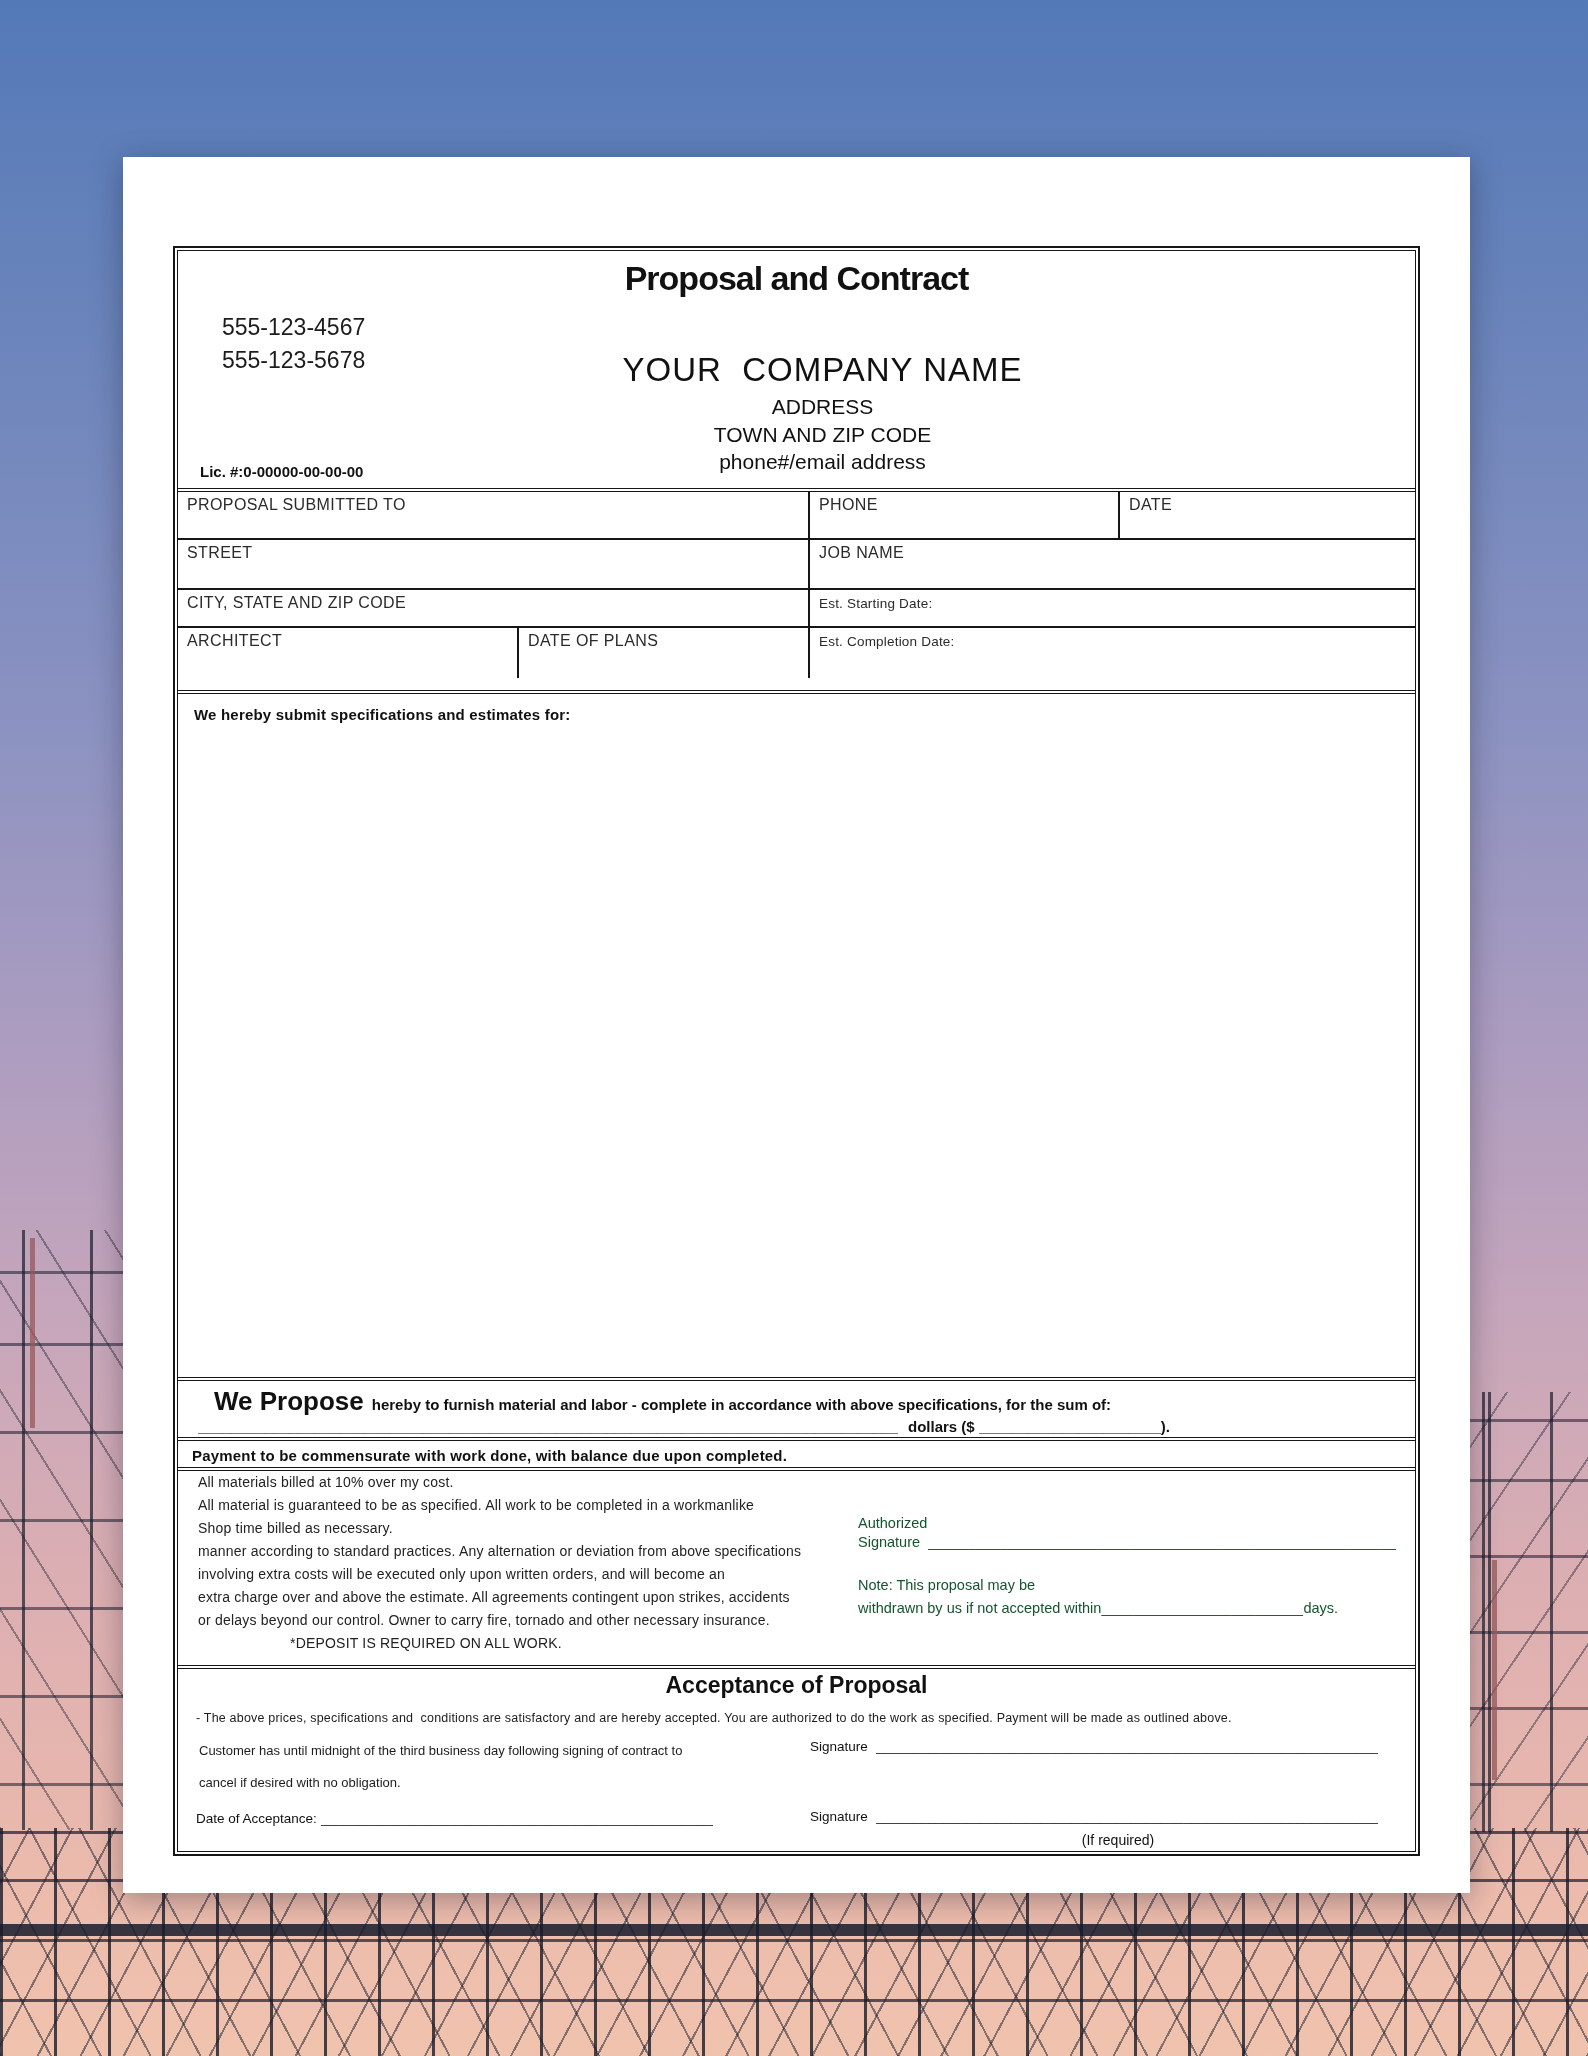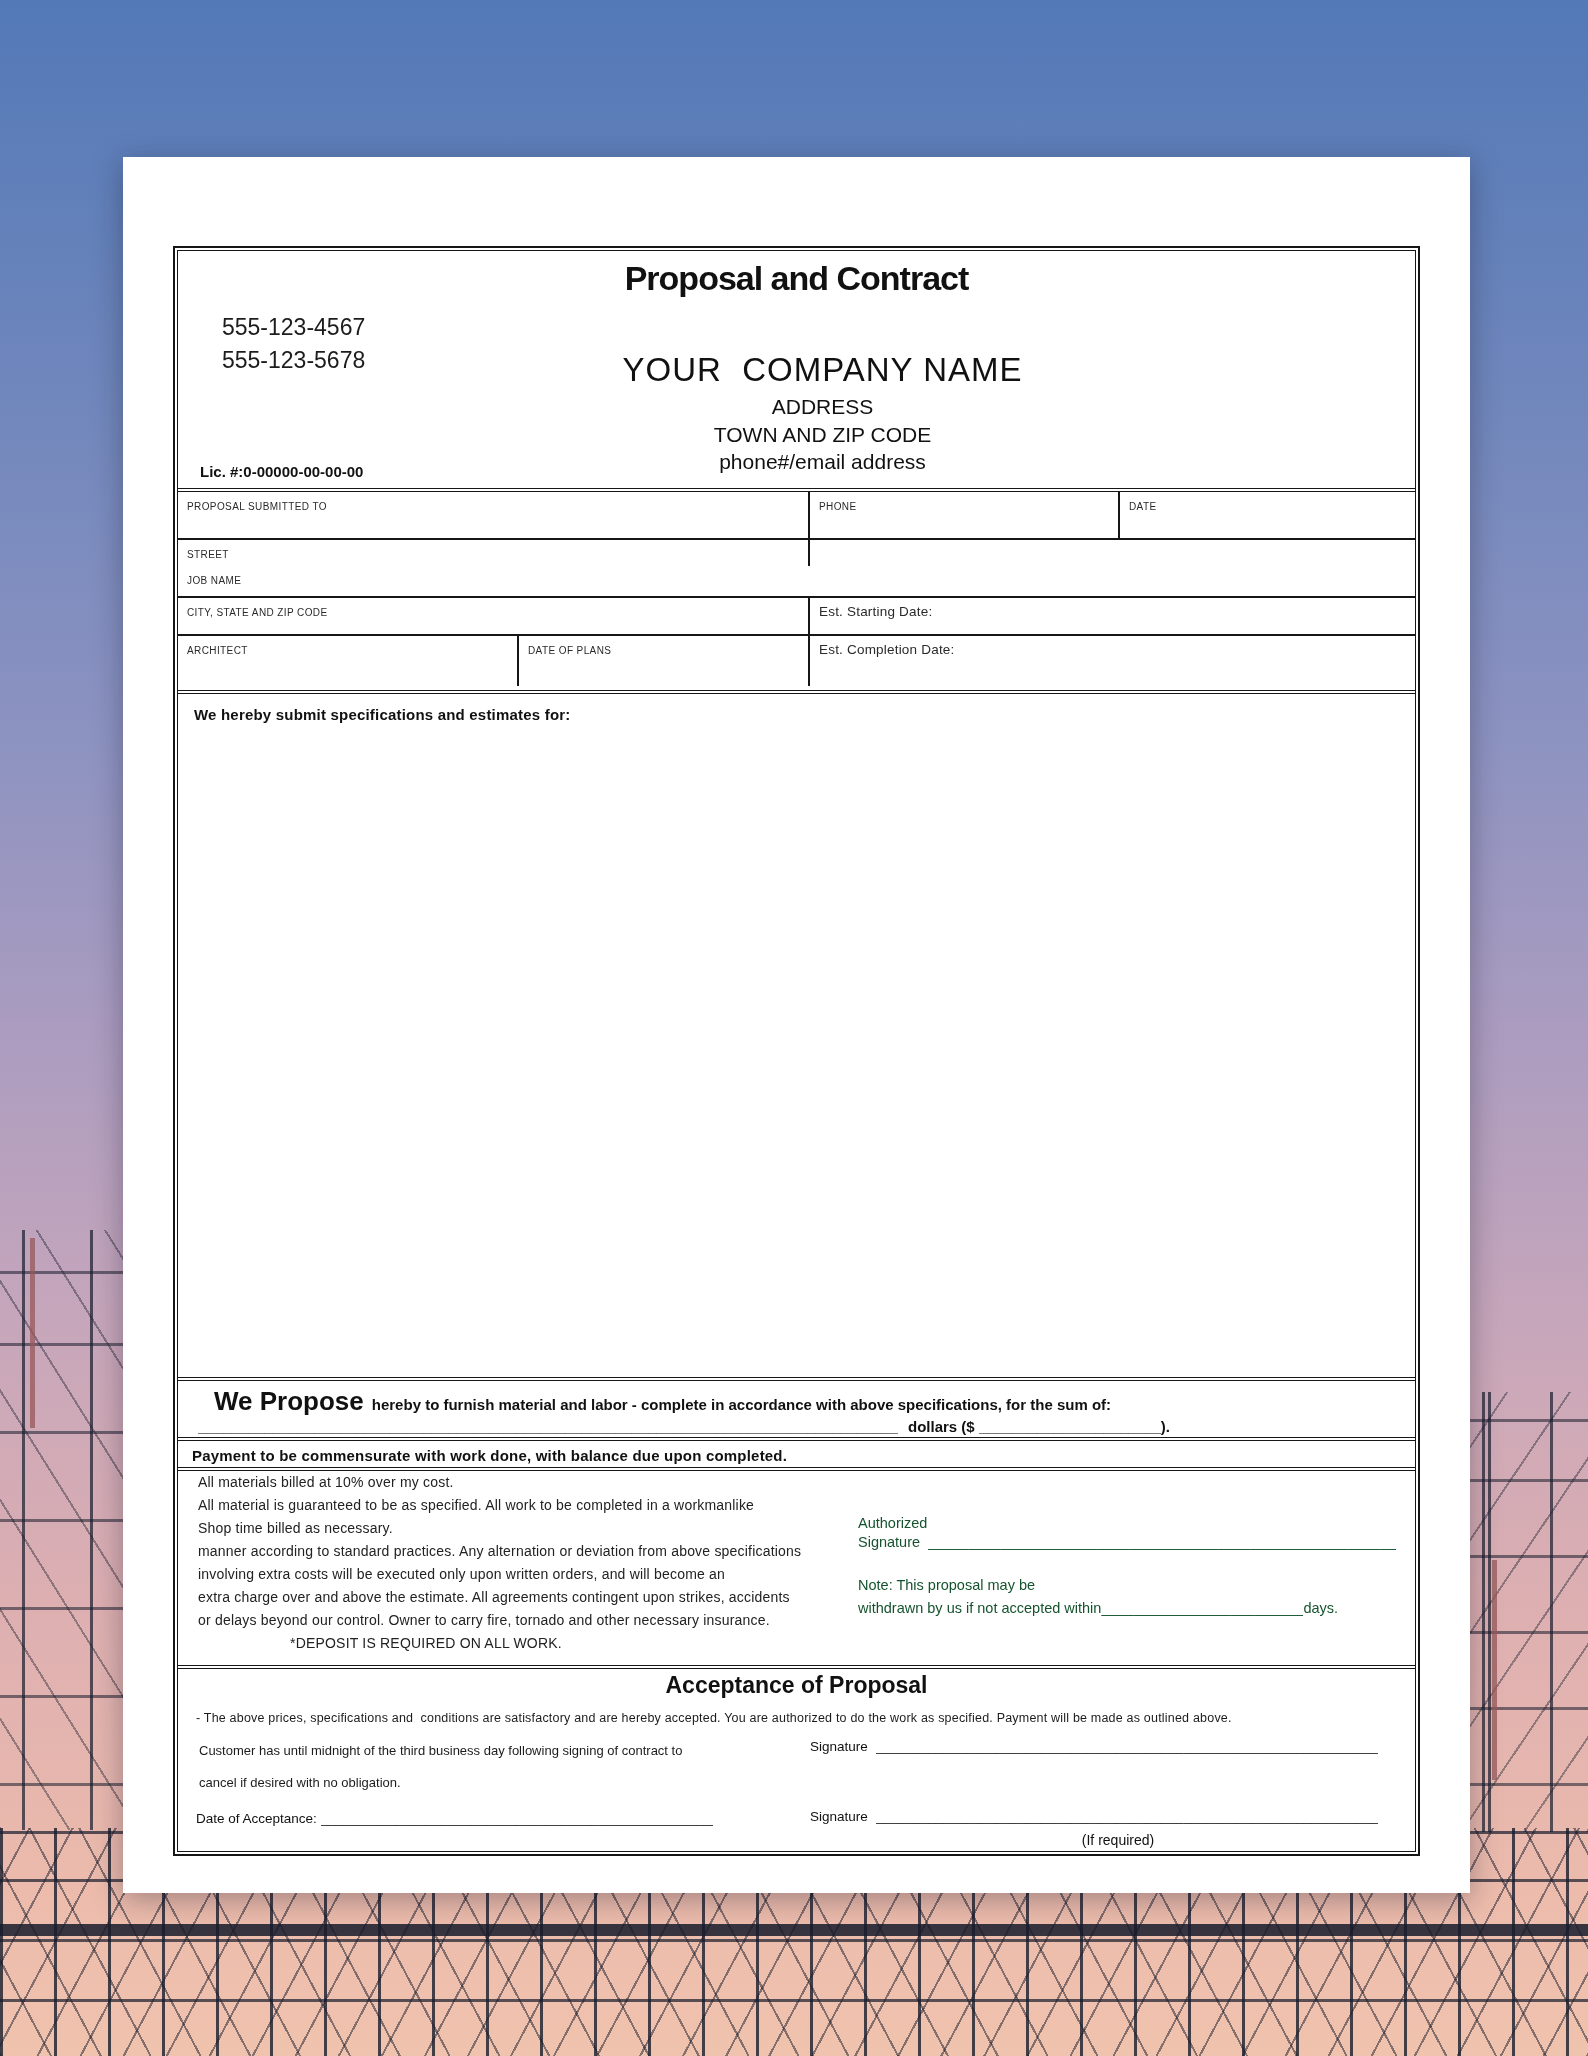--- a/index.html
+++ b/index.html
@@ -59,21 +59,21 @@
   .addr{font-size:21px;margin-top:6px;}
   .town{font-size:21px;margin-top:4px;}
   .contact{font-size:21px;margin-top:3px;}
   .license{position:absolute;left:22px;top:212px;font-size:15px;font-weight:bold;}
   
   #sec-table{top:237px;height:202px;display:flex;flex-direction:column;}
   .trow{display:flex;border-bottom:2px solid #161616;box-sizing:border-box;}
   .trow:last-child{border-bottom:none;}
   .cell{border-right:2px solid #161616;padding:4px 9px;box-sizing:border-box;overflow:hidden;}
   .cell:last-child{border-right:none;flex:1;}
-  .cell-label{font-size:10px;color:#2a2a2a;letter-spacing:.4px;}
+  .cell-label{font-size:16px;color:#2a2a2a;letter-spacing:.4px;}
   .cell-label-mixed{font-size:13.5px;color:#2a2a2a;letter-spacing:.2px;}
   
   #sec-specs{top:439px;height:687px;padding:12px 16px;}
   .specs-label{font-size:15px;font-weight:bold;letter-spacing:.2px;}
   
   #sec-propose{top:1126px;height:60px;}
   .wp-line1{margin:5px 0 0 36px;white-space:nowrap;}
   .wp-lead{font-size:26px;font-weight:bold;}
   .wp-tail{font-size:15px;font-weight:bold;margin-left:8px;}
   .wp-line2{display:flex;align-items:flex-end;margin:1px 14px 0 20px;font-size:15px;font-weight:bold;white-space:nowrap;}
@@ -140,21 +140,21 @@
           <div class="cell" style="width:632px;">
             <span class="cell-label">PROPOSAL SUBMITTED TO</span>
           </div>
           <div class="cell" style="width:310px;">
             <span class="cell-label">PHONE</span>
           </div>
           <div class="cell">
             <span class="cell-label">DATE</span>
           </div>
         </div>
-        <div class="trow" style="height:58px;flex-direction:column;">
+        <div class="trow" style="height:50px;">
           <div class="cell" style="width:632px;">
             <span class="cell-label">STREET</span>
           </div>
           <div class="cell">
             <span class="cell-label">JOB NAME</span>
           </div>
         </div>
         <div class="trow" style="height:38px;">
           <div class="cell" style="width:632px;">
             <span class="cell-label">CITY, STATE AND ZIP CODE</span>

